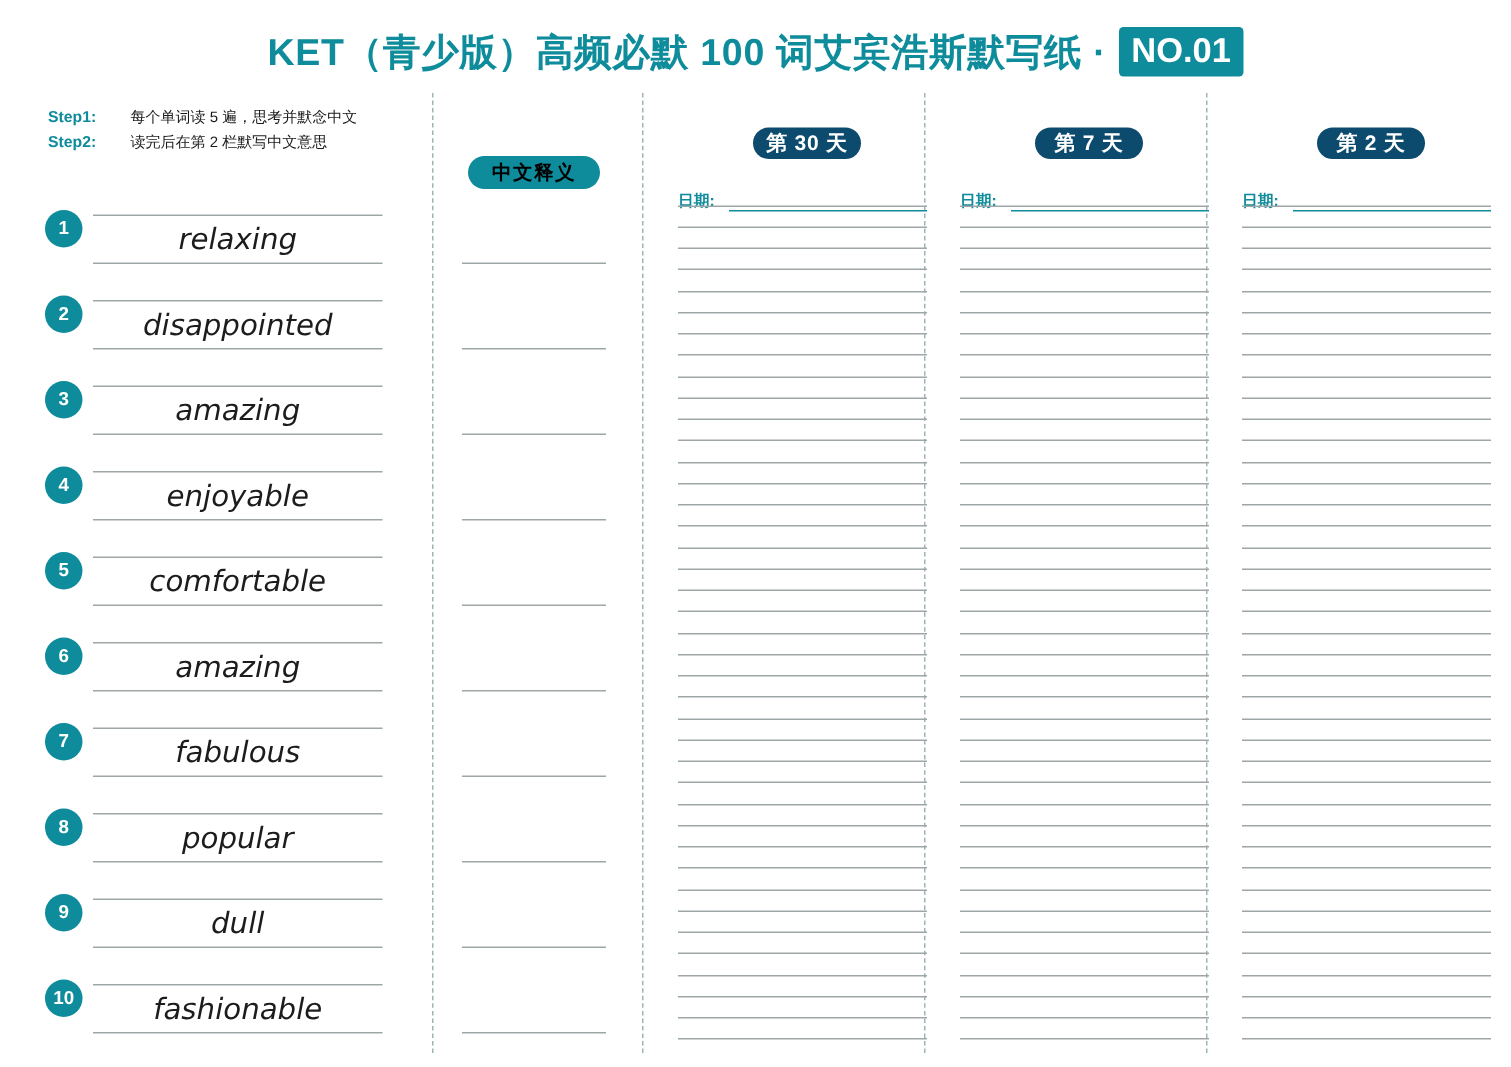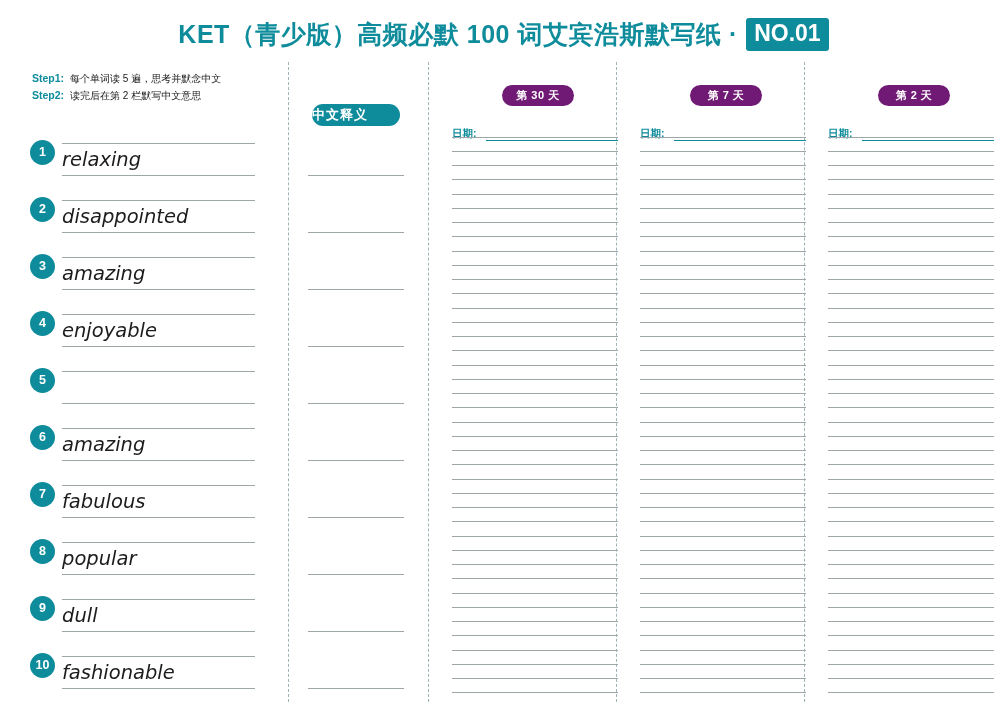--- a/index.html
+++ b/index.html
@@ -51,21 +51,21 @@
     width: 250px;
   }
   .step-row {
     font-size: 10.5px;
     line-height: 16px;
     color: #0e8c9b;
     white-space: nowrap;
   }
   .step-row .step-k {
     font-weight: bold;
-    margin-right: 3px;
+    margin-right: 20px;
   }
   .step-row .step-v {
     font-weight: normal;
     color: #1a1a1a;
     font-size: 10px;
   }
 
   
   .vsep {
     position: absolute;
@@ -107,60 +107,62 @@
     border-top: 1px solid #9fa6a8;
   }
   .word-lines .wl.a { top: 13px; }
   .word-lines .wl.b { top: 45px; }
   .word-text {
     position: absolute;
     left: 36px; top: 13px;
     width: 193px;
     height: 32px;
     line-height: 33px;
+    text-align: center;
     font-family: "DejaVu Sans", sans-serif;
     font-style: italic;
     font-size: 19.5px;
     color: #1c1c1c;
   }
 
   
   .meaning-head {
     position: absolute;
     left: 312px; top: 104px;
     width: 88px; height: 22px;
     background: #0e8c9b;
     border-radius: 11px;
-    color: #ffffff;
+    color: #000000;
     font-size: 13px;
     font-weight: bold;
     line-height: 22px;
+    text-align: center;
     letter-spacing: 1px;
   }
   .meaning-lines {
     position: absolute;
     left: 308px; top: 130px;
     width: 96px;
   }
   .meaning-row { position: relative; height: 57px; }
   .meaning-row .ml {
     position: absolute;
     left: 0; top: 45px; width: 96px;
     border-top: 1px solid #9fa6a8;
   }
 
   
   .day-col { position: absolute; top: 0; }
   .day-badge {
     position: absolute;
     width: 72px; height: 21px;
     border-radius: 11px;
-    background: #701a75;
+    background: #0c4a6e;
     color: #fff;
-    font-size: 11px;
+    font-size: 14px;
     font-weight: bold;
     line-height: 21px;
     text-align: center;
     top: 85px;
     left: 50px;
     letter-spacing: 0.5px;
   }
   .date-row {
     position: absolute;
     top: 110px; left: 0;
@@ -260,20 +262,21 @@
       </div>
       <div class="word-text">enjoyable</div>
     </div>
 
     <div class="word-item">
       <div class="word-bullet">5</div>
       <div class="word-lines">
         <div class="wl a"></div>
         <div class="wl b"></div>
       </div>
+      <div class="word-text">comfortable</div>
     </div>
 
     <div class="word-item">
       <div class="word-bullet">6</div>
       <div class="word-lines">
         <div class="wl a"></div>
         <div class="wl b"></div>
       </div>
       <div class="word-text">amazing</div>
     </div>

